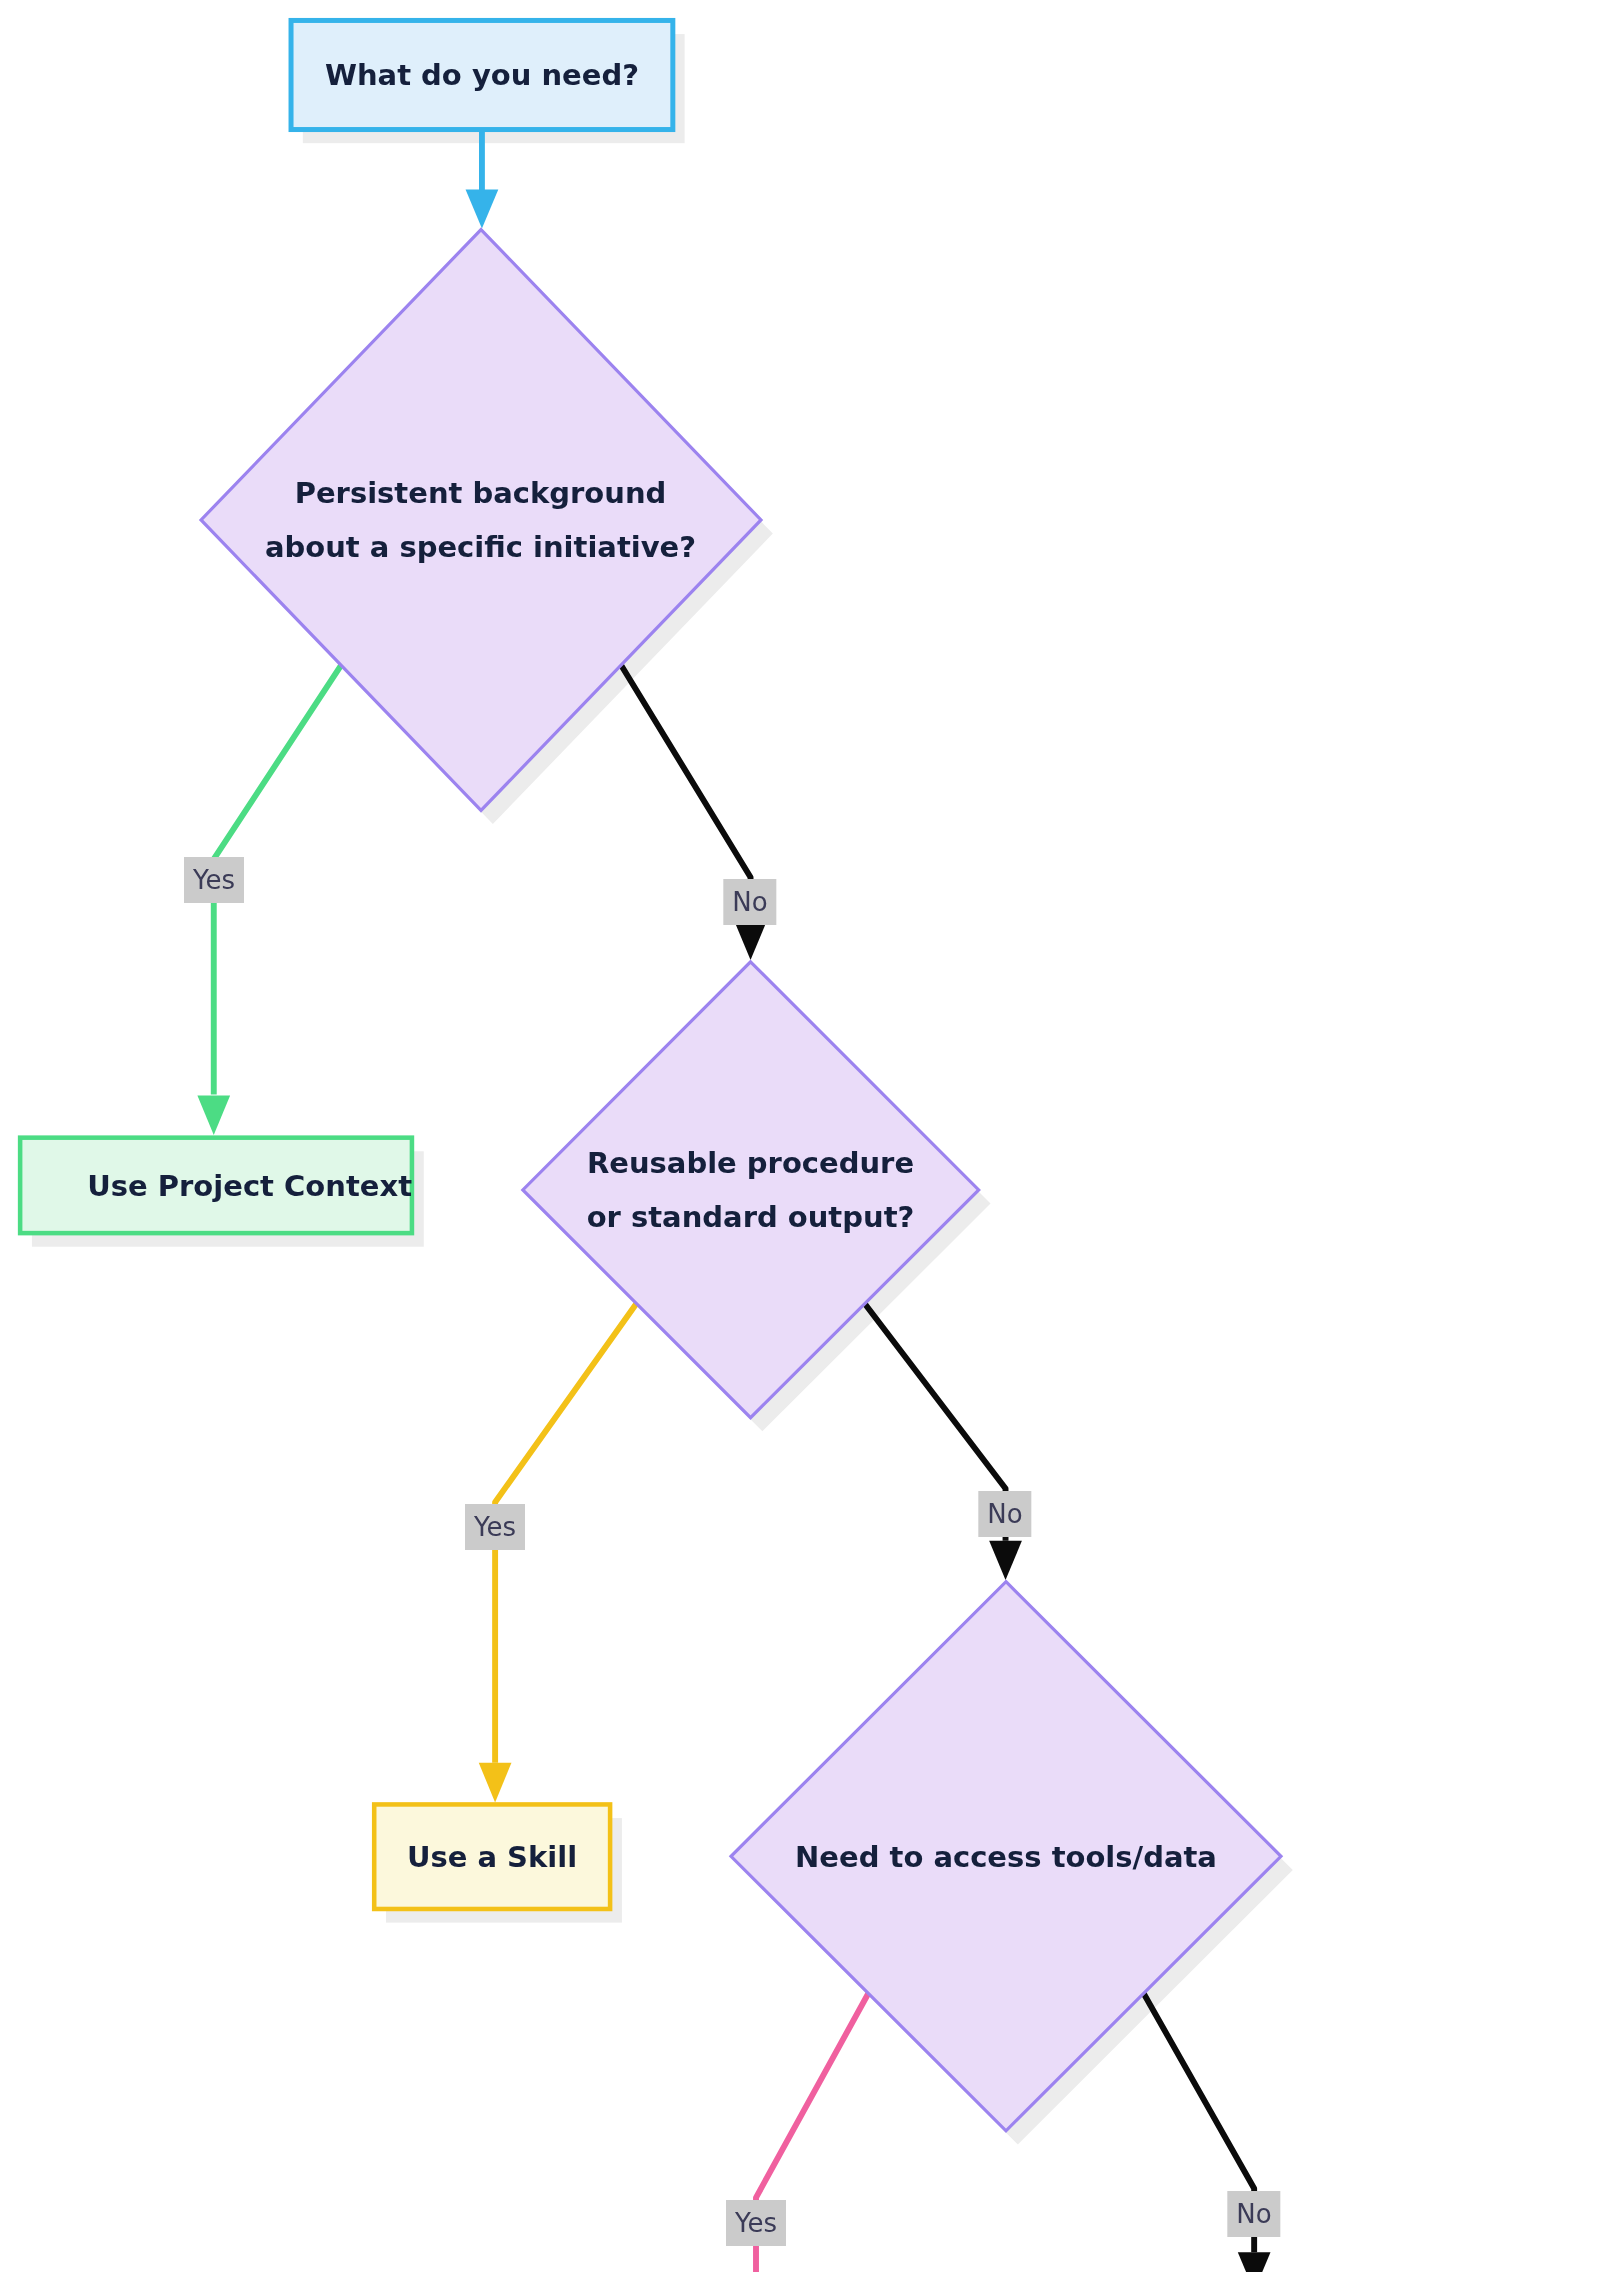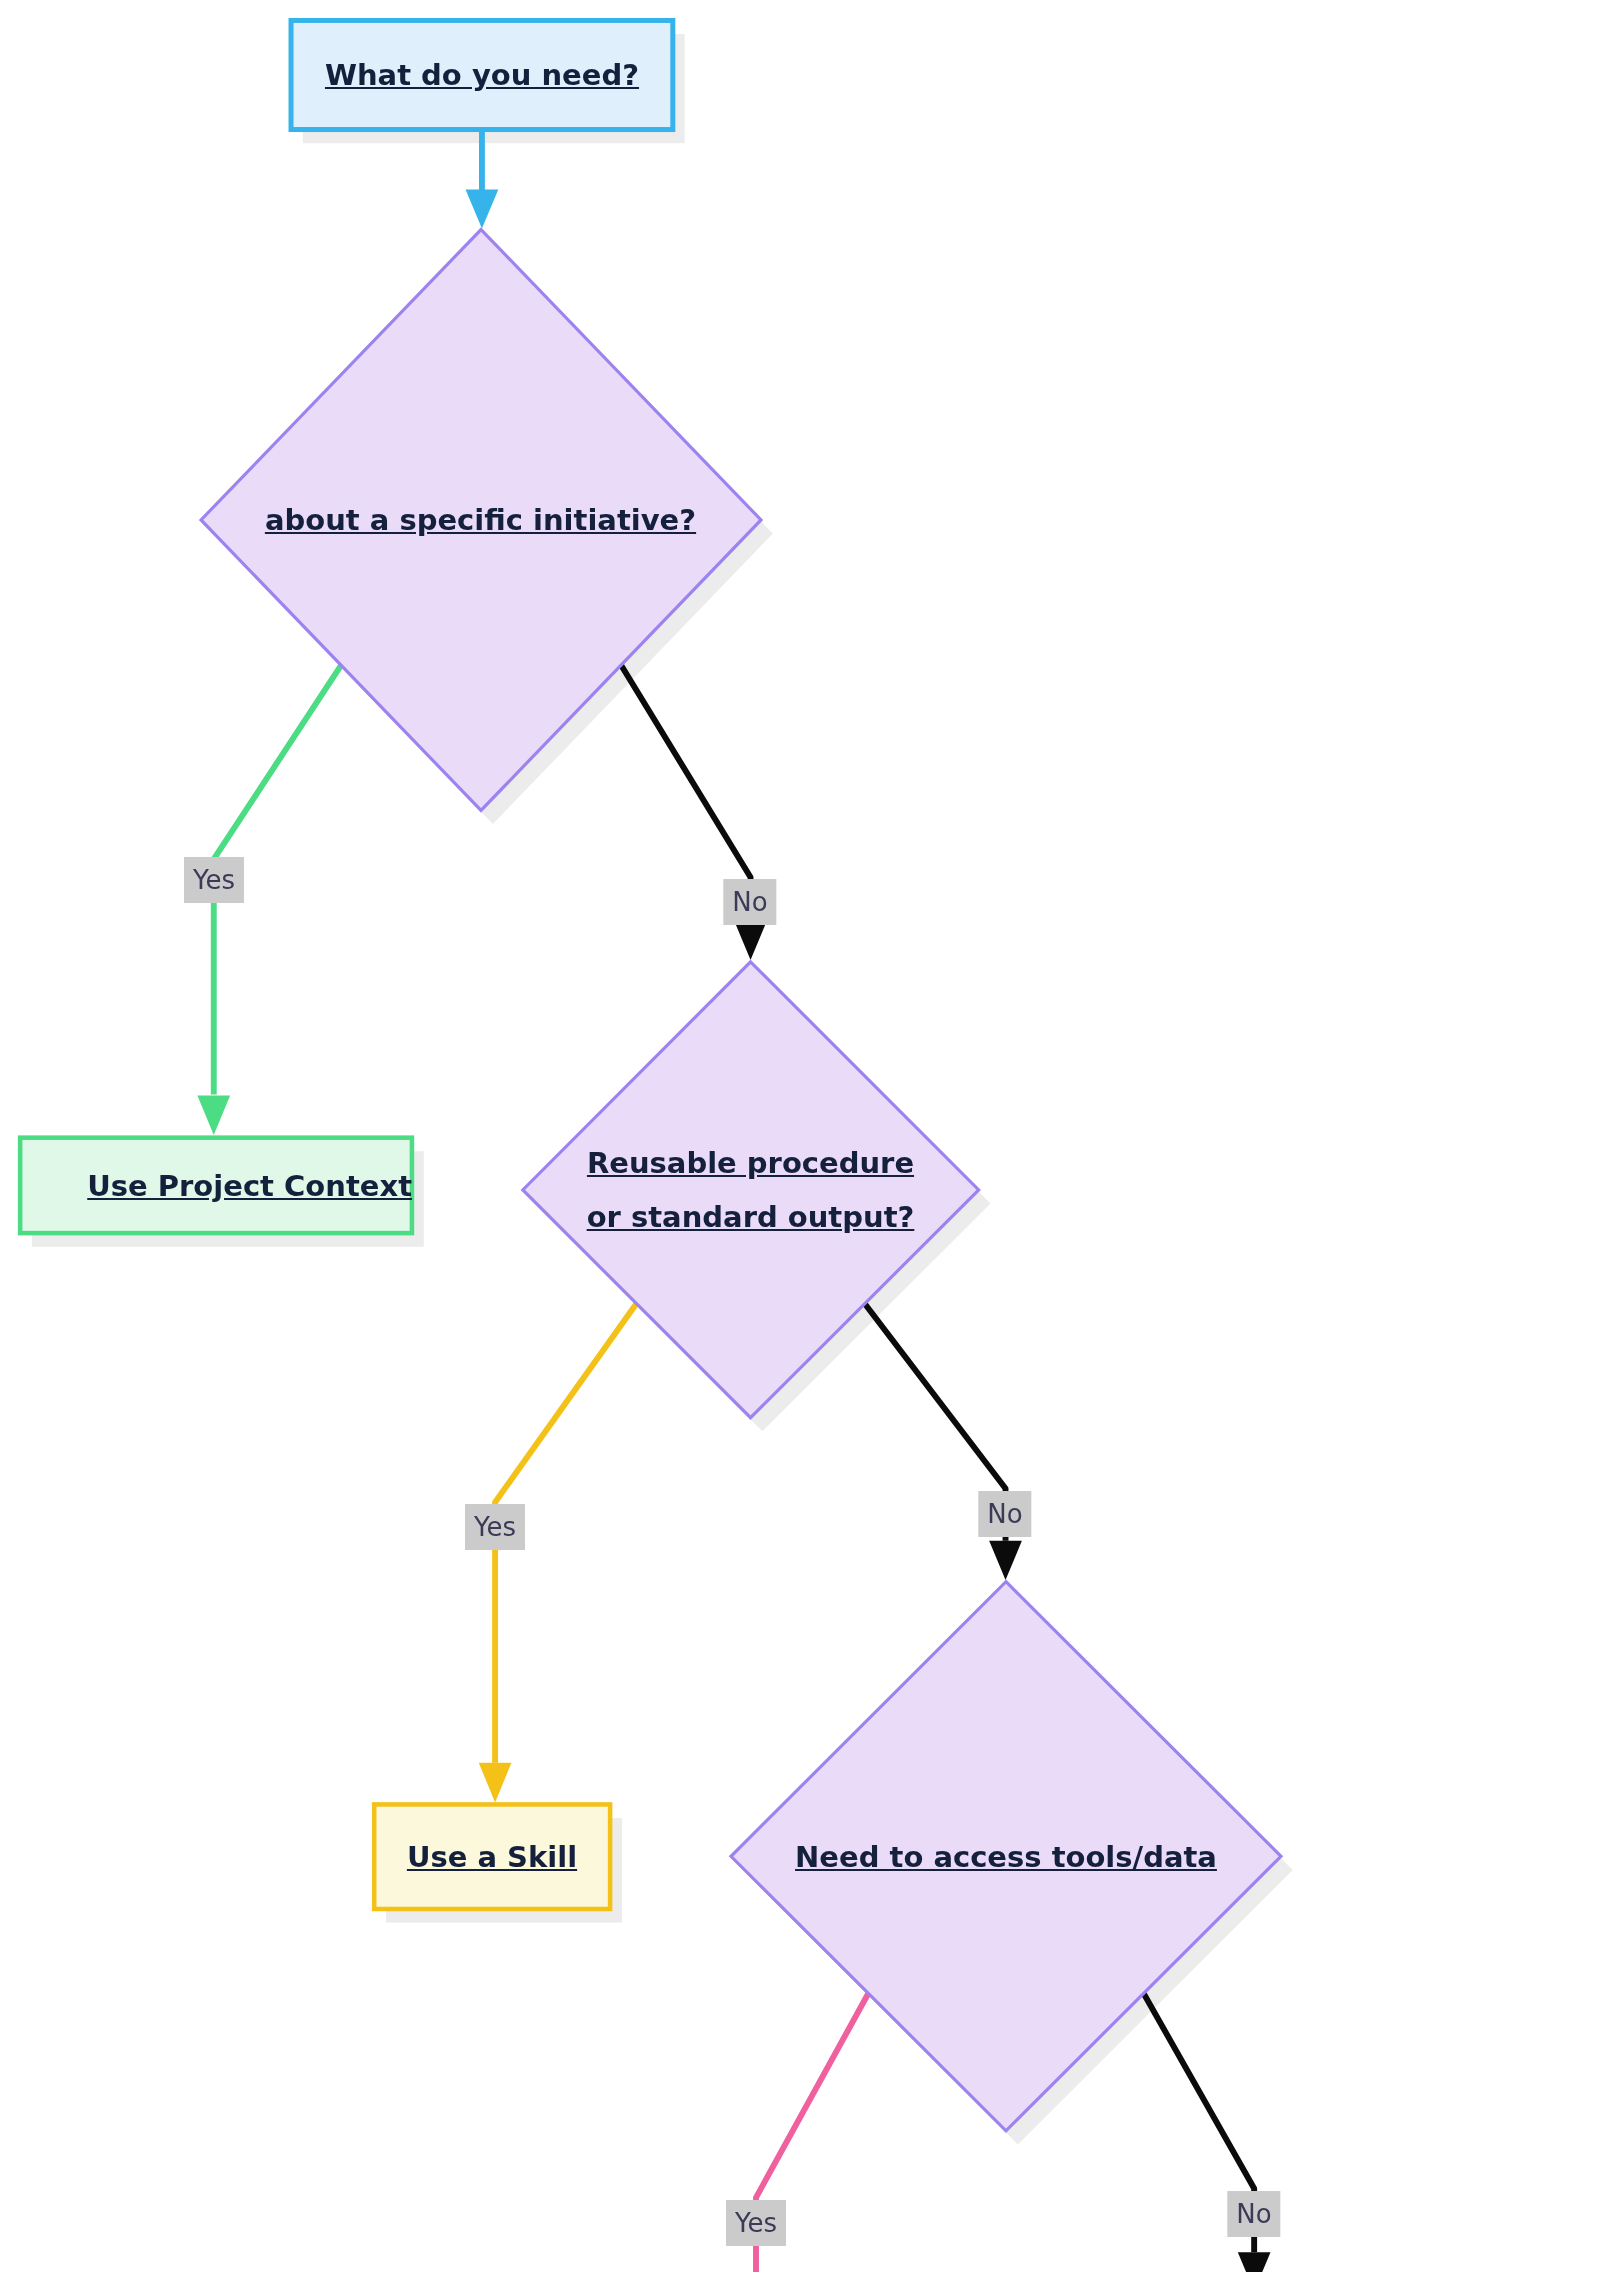--- a/index.html
+++ b/index.html
@@ -21,21 +21,20 @@
     flex-direction: column;
     align-items: center;
     justify-content: center;
     text-align: center;
     color: #15203C;
     font-size: 29px;
     font-weight: 600;
     line-height: 54px;
     white-space: nowrap;
     pointer-events: none;
-    text-decoration: underline;
   }
   .edge-label {
     position: absolute;
     transform: translate(-50%, -50%);
     background: #CBCBCB;
     color: #3B3B57;
     font-size: 26px;
     font-weight: 500;
     line-height: 1;
     padding: 10px 9px;
@@ -99,20 +98,21 @@
       <rect x="1974" y="6650" width="675" height="230" stroke-width="10" fill="#FCF0DE" stroke="#F59B40"></rect>
       <rect x="2898" y="6650" width="619" height="230" stroke-width="10" fill="#FBE0E6" stroke="#F4617D"></rect>
     </g>
   </svg>
 
   <div class="node-label" style="left:291px; top:20.5px; width:382px; height:109px;">
     <span>What do you need?</span>
   </div>
 
   <div class="node-label" style="left:208px; top:456px; width:545px; height:127px;">
+    <span>Persistent background</span>
     <span>about a specific initiative?</span>
   </div>
 
   <div class="node-label" style="left:20px; top:1138px; width:392px; height:95px;align-items:flex-end;">
     <span>Use Project Context</span>
   </div>
 
   <div class="node-label" style="left:374px; top:1804px; width:236px; height:105px;">
     <span>Use a Skill</span>
   </div>

